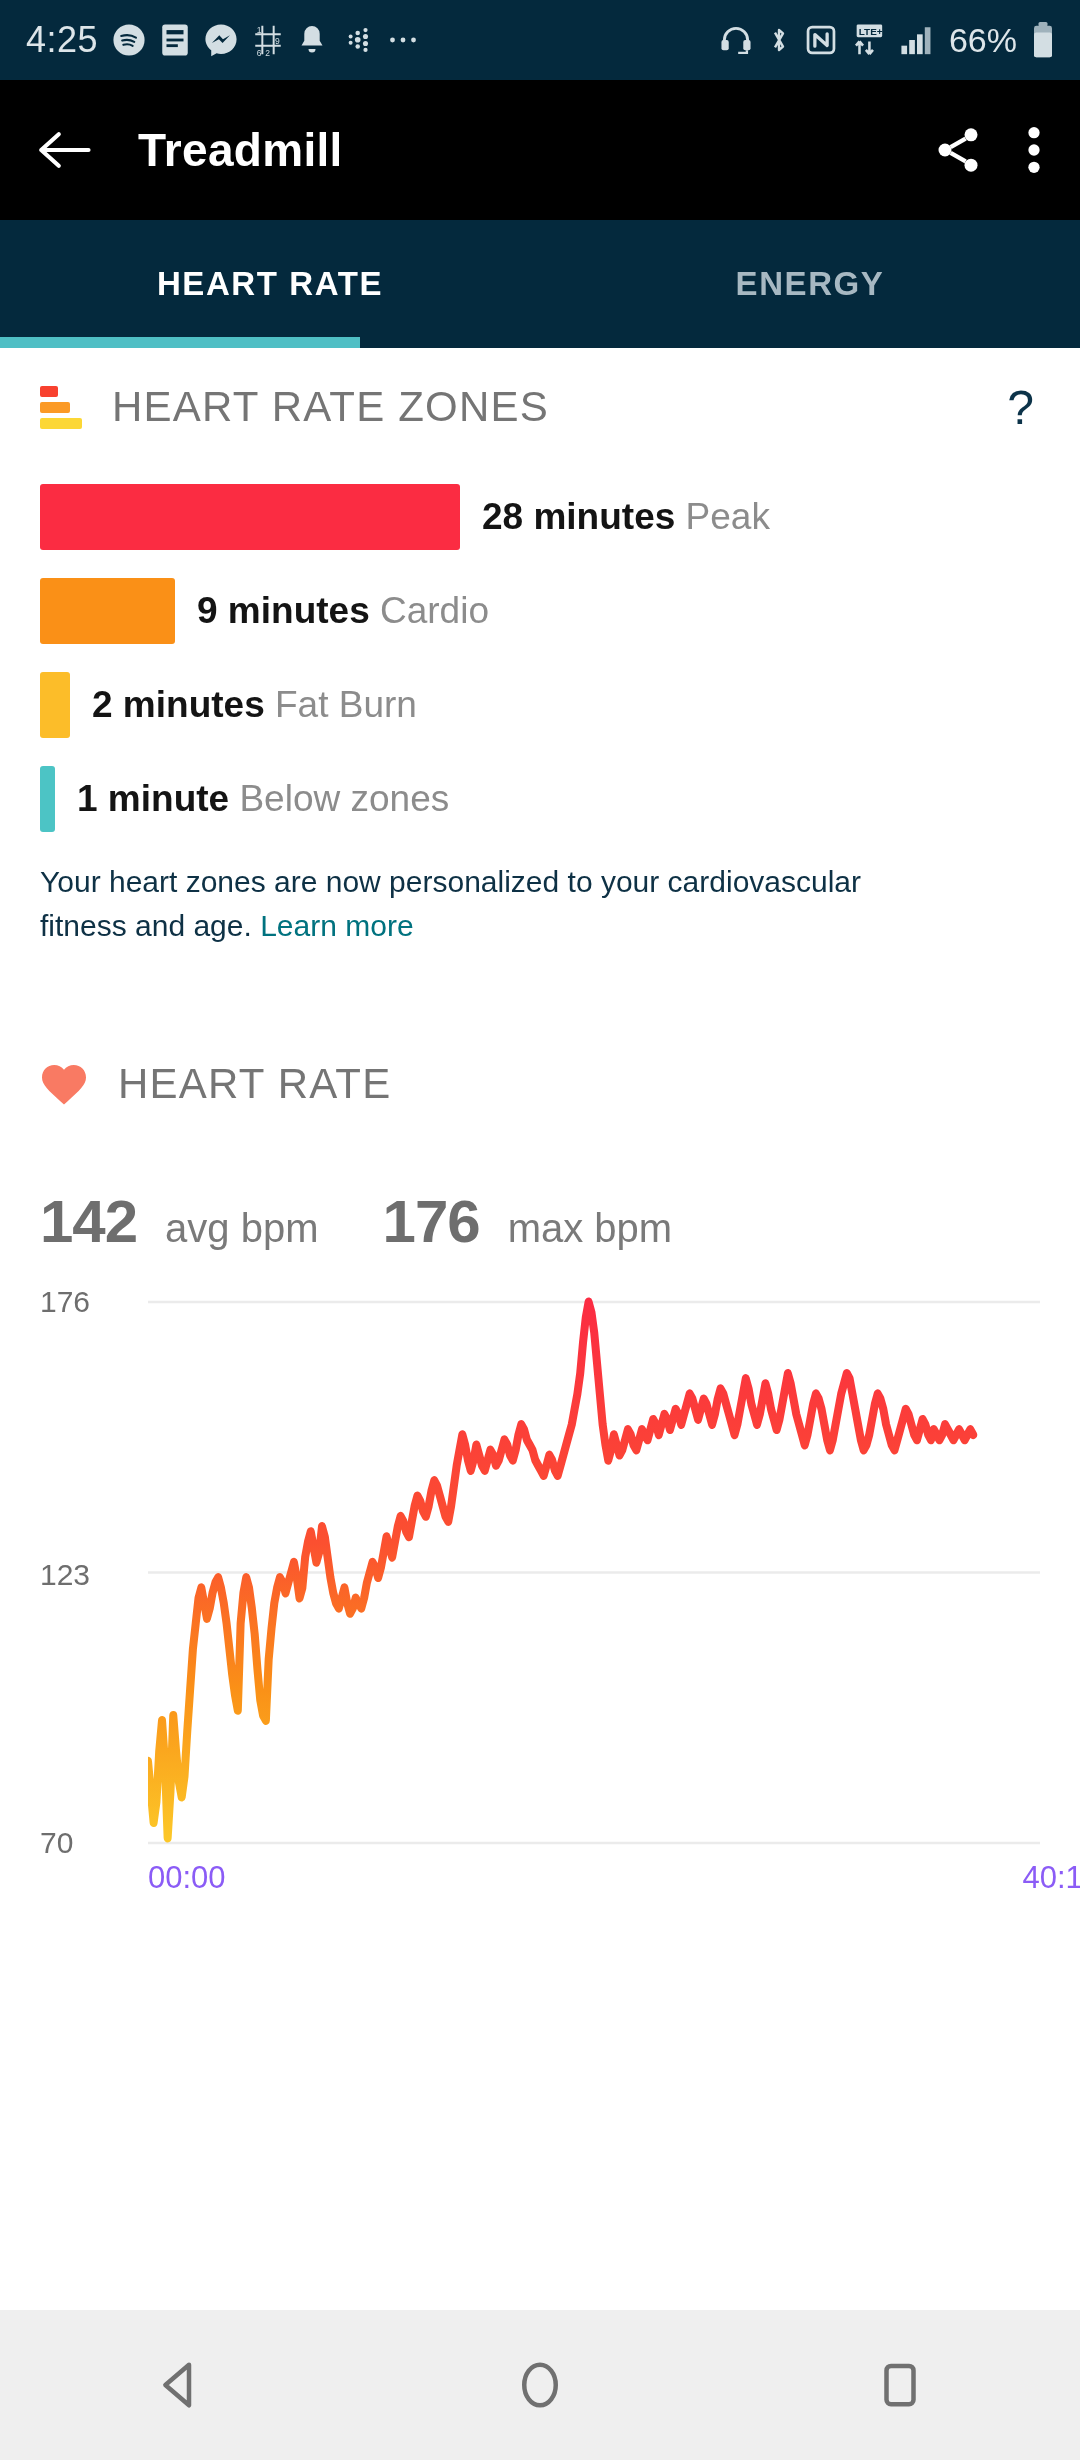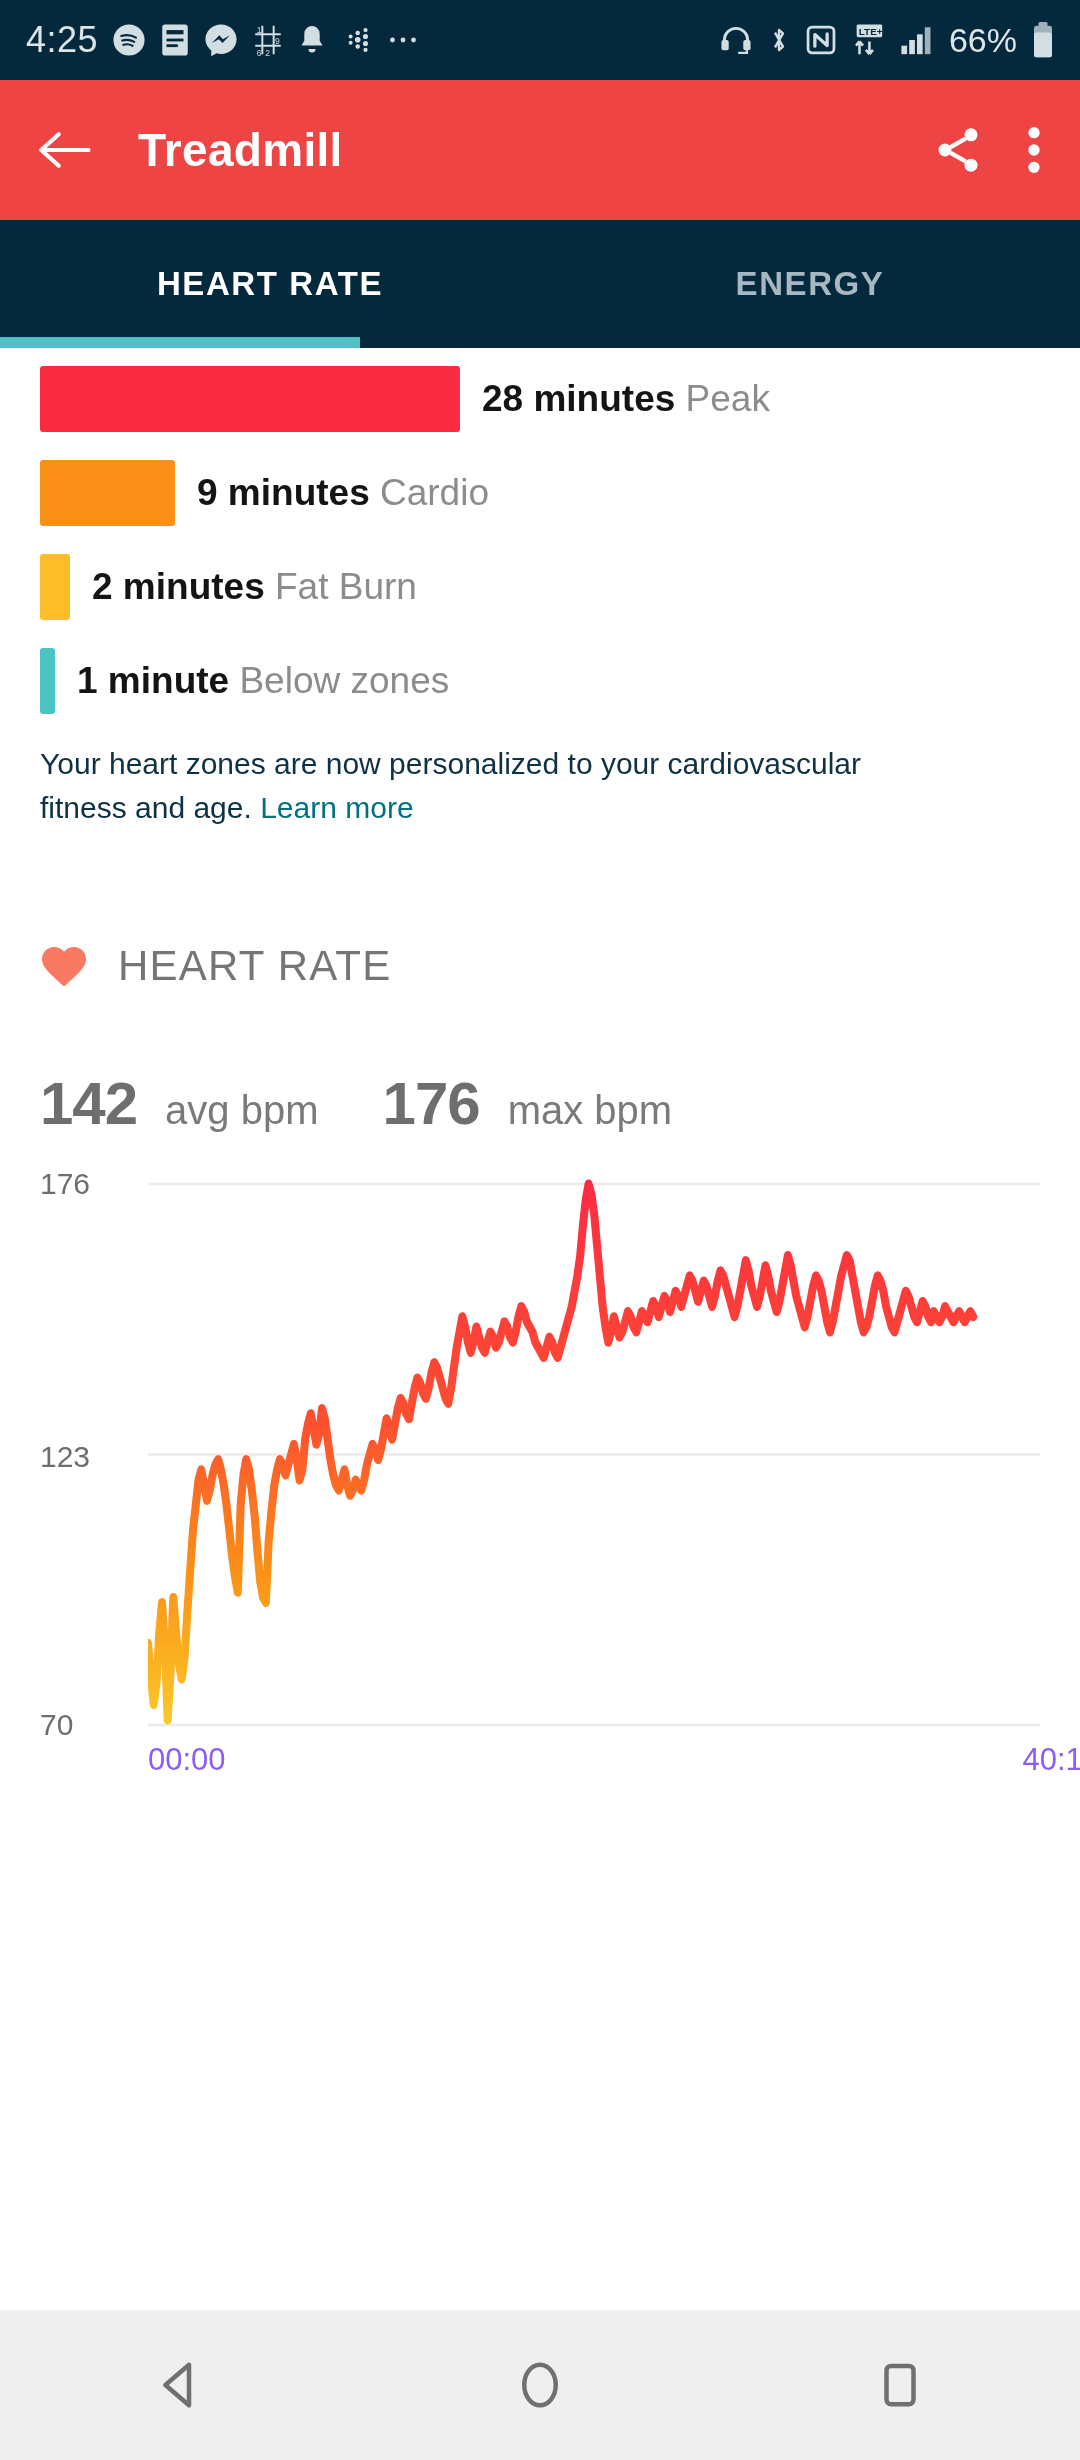--- a/index.html
+++ b/index.html
@@ -18,21 +18,21 @@
     padding:0 26px;
   }
   #status-left{ display:flex; align-items:center; gap:14px; flex:1; }
   #status-right{ display:flex; align-items:center; gap:15px;text-align:center; }
   .st-time{ color:#DDE5E9; font-size:36px; letter-spacing:.5px; }
   .st-ico{ color:#D3DEE3; display:inline-flex; align-items:center; }
   .st-pct{ color:#DDE5E9; font-size:34px; letter-spacing:0px; }
 
   
   #app-bar{
-    height:140px; background:#ef4444;
+    height:140px; background:#000000;
     display:flex; align-items:center;
     padding:0 36px;
   }
   #app-title{
     color:#ffffff; font-size:46px; font-weight:bold;
     margin-left:46px; flex:1; letter-spacing:.3px;
   }
   .bar-ico{ color:#fff; display:inline-flex; align-items:center; justify-content:center; }
   #share-button{ margin-right:40px; }
 
@@ -269,20 +269,29 @@
 </div>
 
 <div id="tab-bar">
   <div class="tab active">HEART RATE</div>
   <div class="tab">ENERGY</div>
   <div id="tab-indicator"></div>
 </div>
 
 <div id="content">
 
+  <div class="section-head">
+    <span id="zones-icon">
+        <i></i>
+        <i></i>
+        <i></i>
+      </span>
+    <span class="section-title">HEART RATE ZONES</span>
+    <span id="help-button">?</span>
+  </div>
 
   <div id="zone-list">
     <div class="zone-row">
       <div class="zone-bar" style="width:420px;background:#FB2C42"></div>
       <div class="zone-label">
         <span class="mins">28 minutes</span>
         <span class="name">Peak</span>
       </div>
     </div>
     <div class="zone-row">

